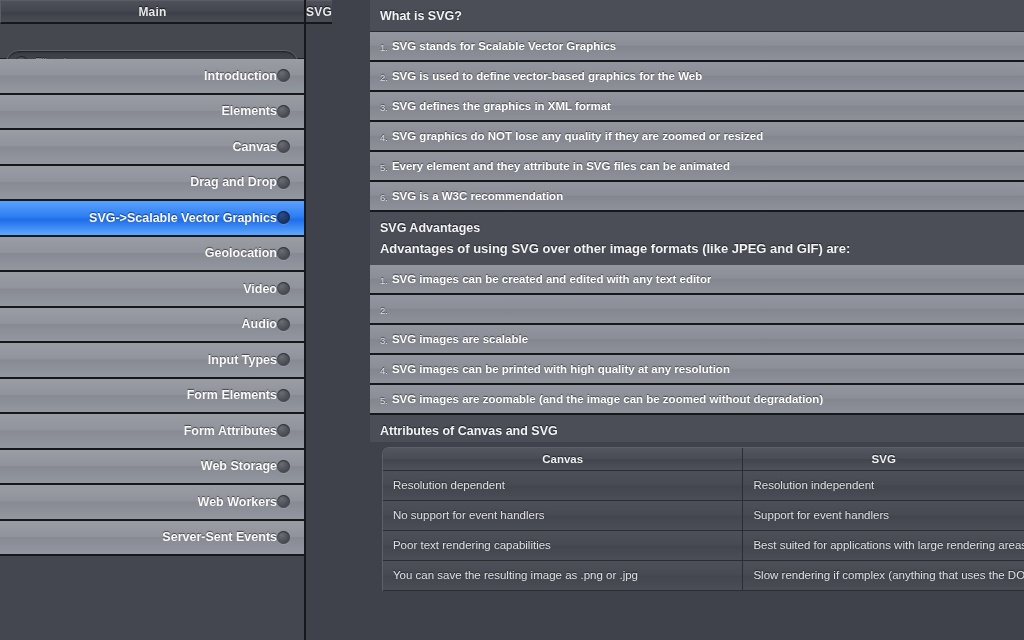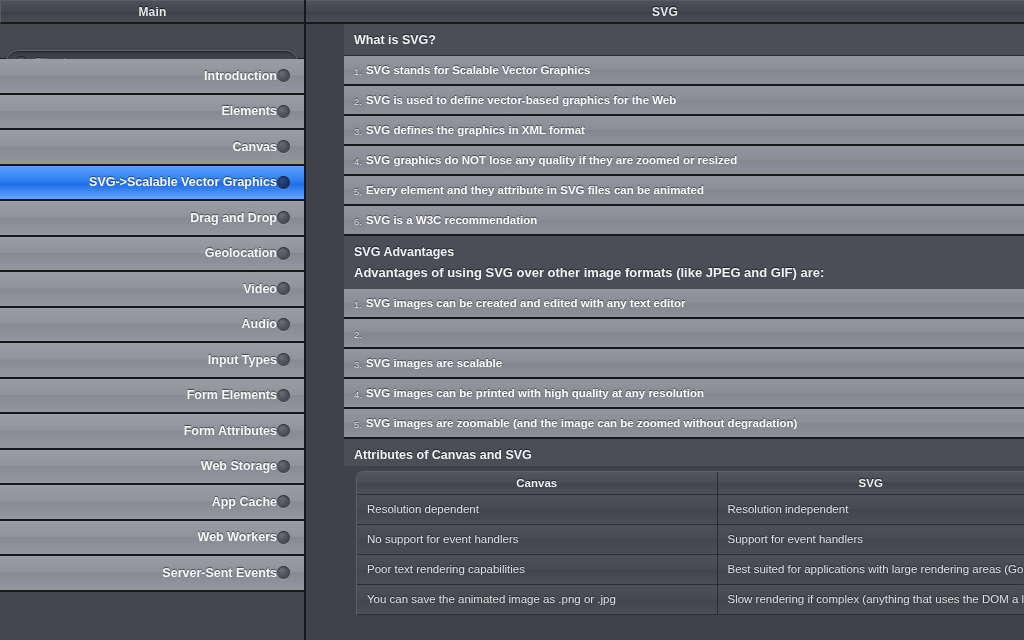--- a/index.html
+++ b/index.html
@@ -91,21 +91,21 @@
     border-bottom: 2px solid #16181c;
   }
   .nav-item.selected .nav-dot {
     background: radial-gradient(circle at 35% 30%, #2d4e8a 0%, #1b3566 55%, #10224a 100%);
   }
 
   
   #content {
     flex: 1; height: 640px;
     background: #3f424a;
-    display: flex; flex-direction: column;
+    display: flex; flex-direction: row;
     overflow: hidden;
   }
   .content-body { flex: 1; overflow: hidden; padding-left: 38px; }
 
   .section-head {
     background: #4b4e57;
     padding: 9px 10px 8px 10px;
     color: #f2f3f5;
     font-size: 12.5px; font-weight: bold;
     text-shadow: 0 -1px 1px rgba(0,0,0,.6);
@@ -186,29 +186,29 @@
           <span class="nav-dot"></span>
         </div>
         <div class="nav-item">
           <span class="lbl">Elements</span>
           <span class="nav-dot"></span>
         </div>
         <div class="nav-item">
           <span class="lbl">Canvas</span>
           <span class="nav-dot"></span>
         </div>
+        <div class="nav-item">
+          <span class="lbl">Drag and Drop</span>
+          <span class="nav-dot"></span>
+        </div>
         <div class="nav-item selected">
           <span class="lbl">SVG-&gt;Scalable Vector Graphics</span>
           <span class="nav-dot"></span>
         </div>
         <div class="nav-item">
-          <span class="lbl">Drag and Drop</span>
-          <span class="nav-dot"></span>
-        </div>
-        <div class="nav-item">
           <span class="lbl">Geolocation</span>
           <span class="nav-dot"></span>
         </div>
         <div class="nav-item">
           <span class="lbl">Video</span>
           <span class="nav-dot"></span>
         </div>
         <div class="nav-item">
           <span class="lbl">Audio</span>
           <span class="nav-dot"></span>
@@ -220,24 +220,20 @@
         <div class="nav-item">
           <span class="lbl">Form Elements</span>
           <span class="nav-dot"></span>
         </div>
         <div class="nav-item">
           <span class="lbl">Form Attributes</span>
           <span class="nav-dot"></span>
         </div>
         <div class="nav-item">
           <span class="lbl">Web Storage</span>
-          <span class="nav-dot"></span>
-        </div>
-        <div class="nav-item">
-          <span class="lbl">App Cache</span>
           <span class="nav-dot"></span>
         </div>
         <div class="nav-item">
           <span class="lbl">Web Workers</span>
           <span class="nav-dot"></span>
         </div>
         <div class="nav-item">
           <span class="lbl">Server-Sent Events</span>
           <span class="nav-dot"></span>
         </div>
@@ -331,21 +327,21 @@
               </tr>
               <tr>
                 <td>No support for event handlers</td>
                 <td>Support for event handlers</td>
               </tr>
               <tr>
                 <td>Poor text rendering capabilities</td>
                 <td>Best suited for applications with large rendering areas (Google Maps)</td>
               </tr>
               <tr>
-                <td>You can save the animated image as .png or .jpg</td>
+                <td>You can save the resulting image as .png or .jpg</td>
                 <td>Slow rendering if complex (anything that uses the DOM a lot will be slow)</td>
               </tr>
             </tbody>
         </table>
       </div>
 
     </div>
   </div>
 </div>
 

